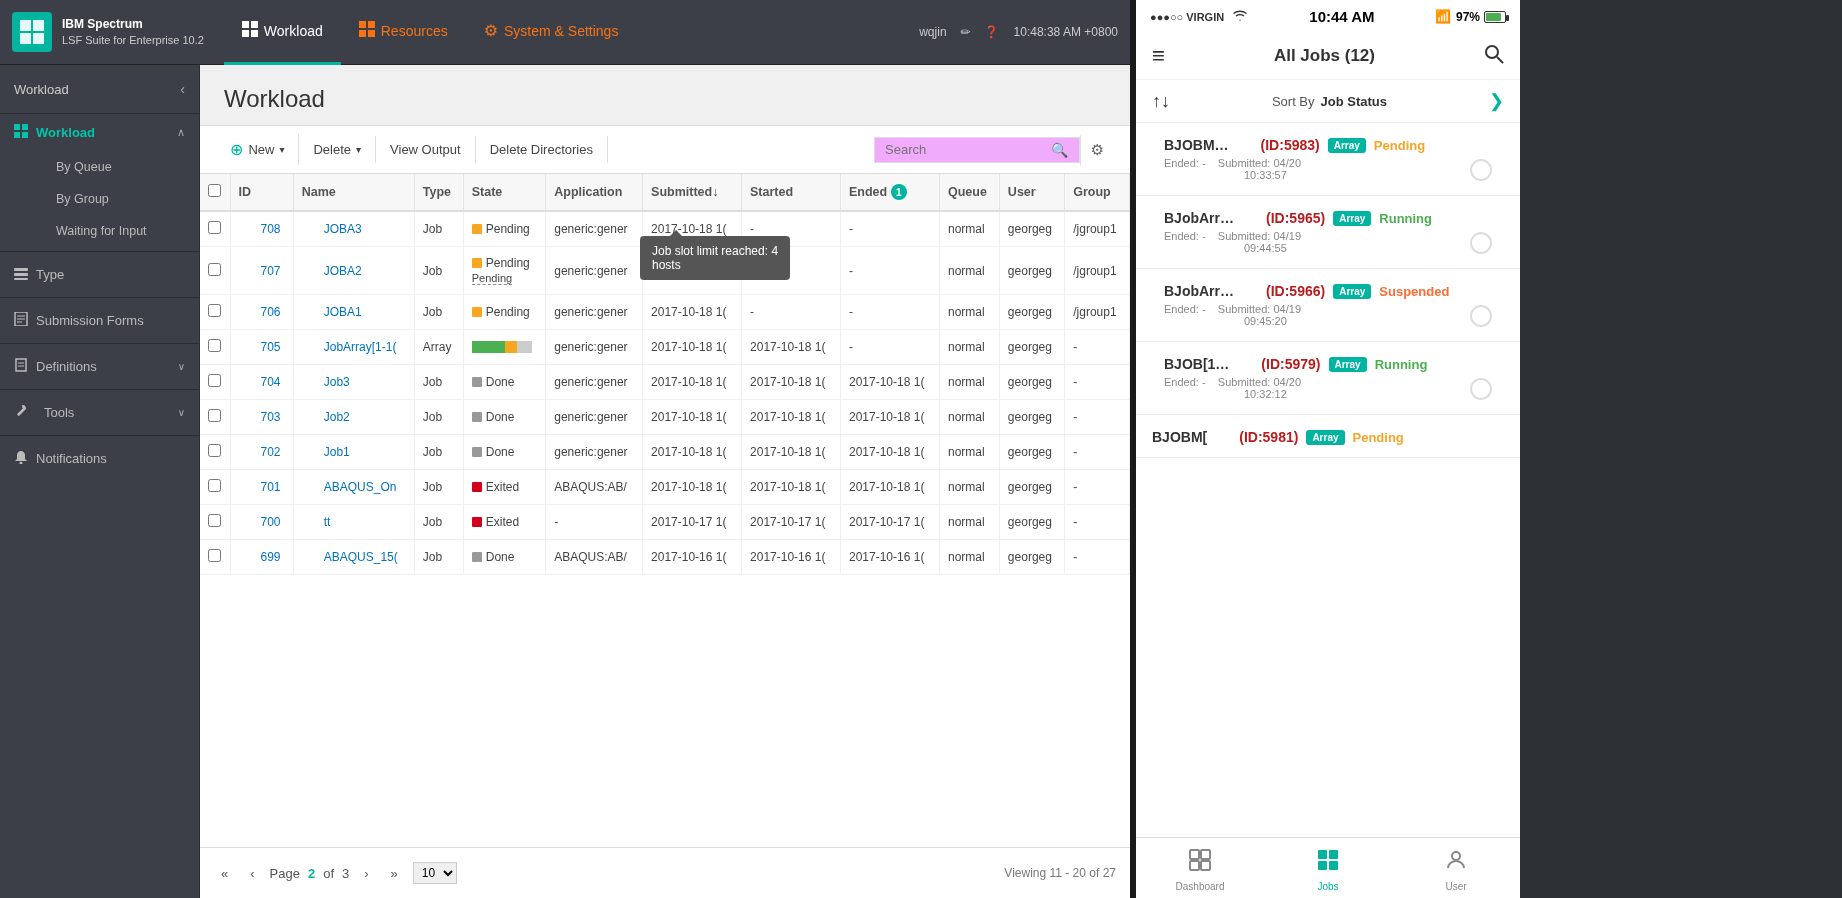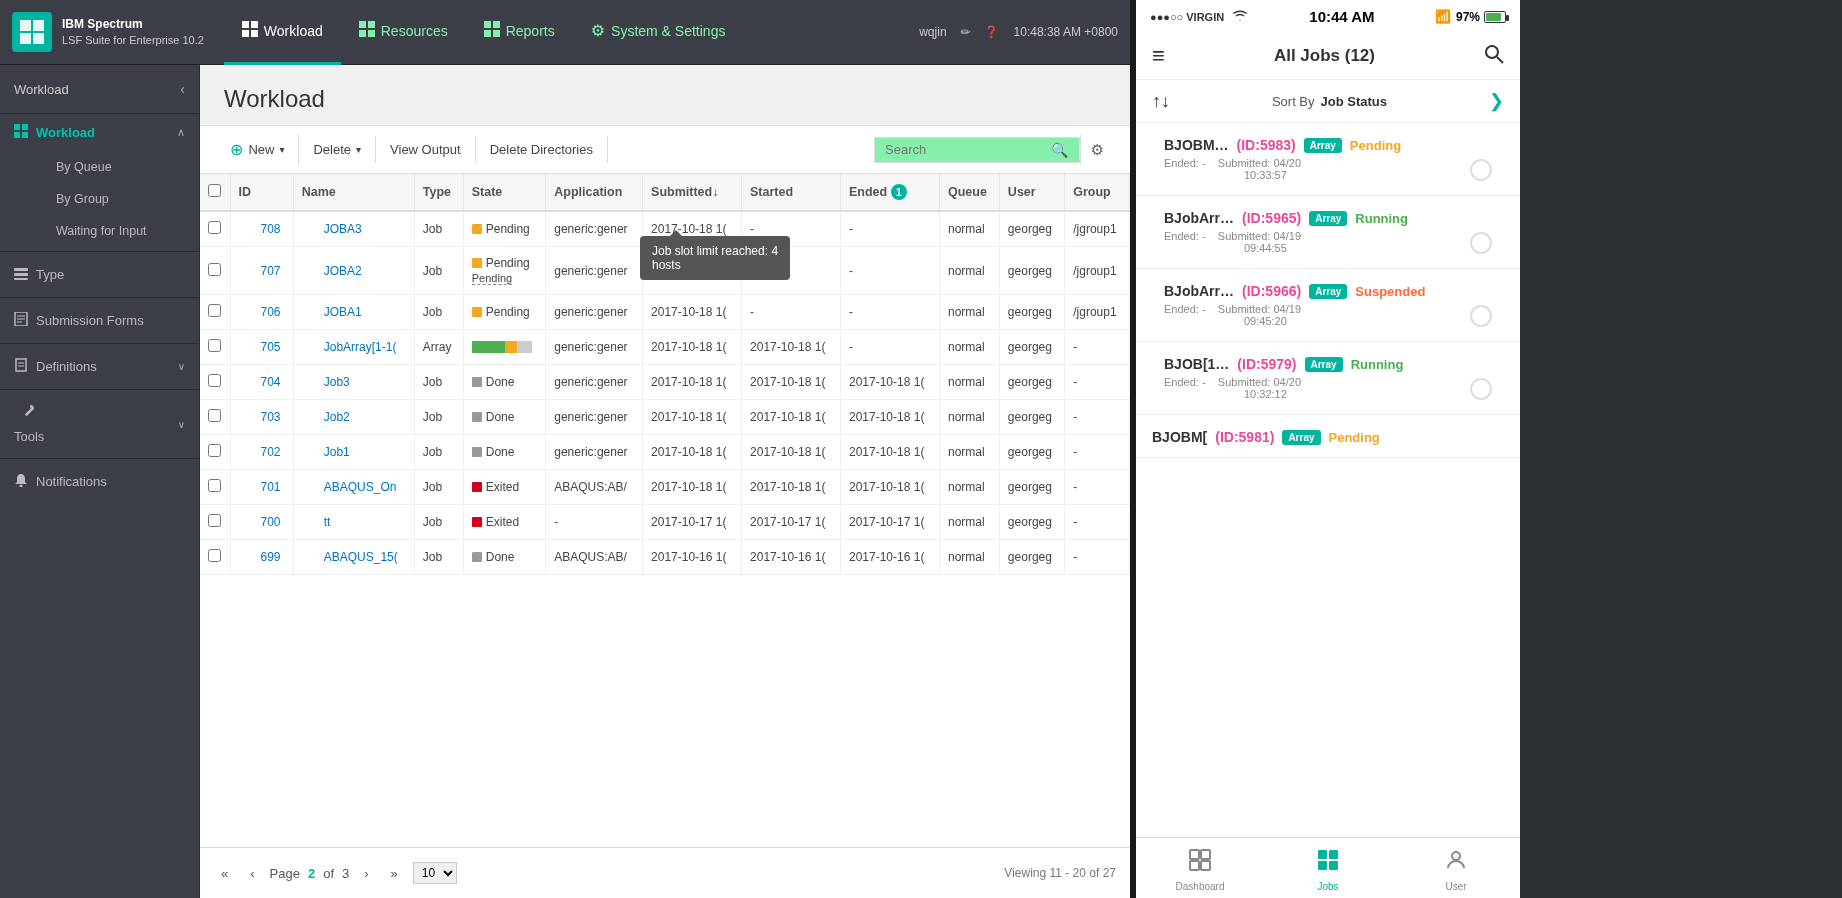--- a/index.html
+++ b/index.html
@@ -8,21 +8,21 @@
     
     .desktop-panel { width: 1130px; display: flex; flex-direction: column; background: #2d3035; }
 
     
     .top-nav { background: #3c3f47; height: 65px; display: flex; align-items: center; padding: 0 12px; gap: 0; border-bottom: 1px solid #222; }
     .logo-area { display: flex; align-items: center; gap: 10px; margin-right: 20px; }
     .logo-icon { width: 40px; height: 40px; background: #00b4a0; border-radius: 4px; display: flex; align-items: center; justify-content: center; color: white; font-size: 18px; font-weight: bold; }
     .logo-text { color: #ccc; font-size: 11px; line-height: 1.4; }
     .logo-text strong { color: white; font-size: 12px; }
     .nav-items { display: flex; align-items: center; flex: 1; }
-    .nav-item { display: flex; align-items: center; gap: 6px; padding: 0 18px; height: 65px; color: #86efac; font-size: 14px; cursor: pointer; position: relative; border-bottom: 3px solid transparent; }
+    .nav-item { display: flex; align-items: center; gap: 6px; padding: 0 18px; height: 65px; color: #f97316; font-size: 14px; cursor: pointer; position: relative; border-bottom: 3px solid transparent; }
     .nav-item.active { color: white; border-bottom: 3px solid #00b4a0; }
     .nav-item-icon { font-size: 16px; }
     .nav-right { display: flex; align-items: center; gap: 14px; color: #ccc; font-size: 12px; margin-left: auto; }
     .nav-right span { cursor: pointer; }
 
     
     .content-area { display: flex; flex: 1; }
 
     
     .sidebar { width: 200px; background: #3c3f47; display: flex; flex-direction: column; border-right: 1px solid #2a2d33; }
@@ -39,21 +39,21 @@
     .sidebar-link { display: flex; align-items: center; justify-content: space-between; padding: 10px 14px; color: #bbb; font-size: 13px; cursor: pointer; }
 
     
     .main-content { flex: 1; background: #f0f0f0; display: flex; flex-direction: column; }
     .main-title-bar { padding: 20px 24px 12px; }
     .main-title { font-size: 24px; color: #333; font-weight: 300; }
 
     
     .toolbar { display: flex; align-items: center; padding: 8px 16px; background: white; border-bottom: 1px solid #ddd; border-top: 1px solid #ddd; gap: 0; }
     .toolbar-btn { display: flex; align-items: center; gap: 5px; padding: 6px 14px; color: #444; font-size: 13px; cursor: pointer; border-right: 1px solid #ddd; }
-    .toolbar-search { display: flex; align-items: center; margin-left: auto; border: 1px solid #ddd; background: #86efac; padding: 4px 10px; gap: 6px; }
+    .toolbar-search { display: flex; align-items: center; margin-left: auto; border: 1px solid #ddd; background: #f0abfc; padding: 4px 10px; gap: 6px; }
     .toolbar-search input { border: none; outline: none; font-size: 13px; color: #666; width: 160px; background: transparent; }
     .toolbar-gear { padding: 6px 10px; color: #666; cursor: pointer; font-size: 15px; border-left: 1px solid #ddd; }
 
     
     .table-container { flex: 1; background: white; overflow-y: auto; }
     table { width: 100%; border-collapse: collapse; font-size: 12.5px; }
     thead th { background: #f7f7f7; border-bottom: 2px solid #ddd; border-right: 1px solid #e5e5e5; padding: 10px 8px; text-align: left; color: #555; font-weight: 600; white-space: nowrap; }
     thead th:first-child { width: 30px; }
     tbody tr { border-bottom: 1px solid #efefef; }
     tbody td { padding: 9px 8px; color: #444; border-right: 1px solid #efefef; white-space: nowrap; font-size: 12px; }
@@ -103,21 +103,21 @@
     .mobile-sort-text { font-size: 13px; color: #555; display: flex; align-items: center; gap: 6px; }
     .mobile-sort-text strong { color: #333; font-weight: 700; }
     .mobile-sort-chevron { font-size: 18px; color: #00b4a0; cursor: pointer; }
 
     
     .mobile-job-list { flex: 1; overflow-y: auto; }
     .mobile-job-item { padding: 14px 28px; border-bottom: 1px solid #eee; display: flex; align-items: flex-end; gap: 10px; }
     .mobile-job-info { flex: 1; }
     .mobile-job-header { display: flex; align-items: center; gap: 8px; margin-bottom: 4px; }
     .mobile-job-title { font-size: 14px; font-weight: 700; color: #333; }
-    .mobile-job-id { font-size: 14px; font-weight: 700; color: #ec4899; }
+    .mobile-job-id { font-size: 14px; font-weight: 700; color: #b91c1c; margin-left: 24px; }
     .mobile-badge { background: #00b4a0; color: white; font-size: 10px; padding: 2px 6px; border-radius: 3px; font-weight: 600; }
     .mobile-status { font-size: 13px; font-weight: 600; }
     .status-pending { color: #f5a623; }
     .status-running { color: #4caf50; }
     .status-suspended { color: #ff6b35; }
     .mobile-job-meta { font-size: 11px; color: #888; }
     .mobile-job-circle { width: 22px; height: 22px; border-radius: 50%; border: 2px solid #ddd; margin-top: 4px; cursor: pointer; flex-shrink: 0; }
 
     
     .mobile-bottom-nav { display: flex; border-top: 1px solid #ddd; background: white; }
@@ -167,31 +167,20 @@
       <div class="nav-item">
         <span class="nav-item-icon">
           <svg width="16" height="16" viewBox="0 0 16 16" fill="currentColor">
               <rect x="0" y="0" width="7" height="7"></rect>
               <rect x="9" y="0" width="7" height="7"></rect>
               <rect x="0" y="9" width="7" height="7"></rect>
               <rect x="9" y="9" width="7" height="7"></rect>
             </svg>
         </span>
         <span>Resources</span>
-      </div>
-      <div class="nav-item">
-        <span class="nav-item-icon">
-          <svg width="16" height="16" viewBox="0 0 16 16" fill="currentColor">
-              <rect x="0" y="0" width="7" height="7"></rect>
-              <rect x="9" y="0" width="7" height="7"></rect>
-              <rect x="0" y="9" width="7" height="7"></rect>
-              <rect x="9" y="9" width="7" height="7"></rect>
-            </svg>
-        </span>
-        <span>Reports</span>
       </div>
       <div class="nav-item">
         <span class="nav-item-icon">⚙</span>
         <span>System &amp; Settings</span>
       </div>
     </div>
 
     <div class="nav-right">
       <span>wqjin</span>
       <span>✏</span>
@@ -277,21 +266,21 @@
               </svg>
           </span>
           <span>Definitions</span>
         </span>
         <span style="color:#aaa;font-size:10px;">∨</span>
       </div>
 
       <div class="sidebar-divider"></div>
 
       <div class="sidebar-link">
-        <span style="display:flex;align-items:center;gap:8px;flex-direction:column;">
+        <span style="display:flex;align-items:center;gap:16px;">
           <span>
             <svg width="14" height="14" viewBox="0 0 14 14" fill="#bbb">
                 <path d="M9 1 C10.5 1 12 2.5 12 4 C12 5 11.5 5.8 10.7 6.3 L5.5 11.5 C5 12 4.3 12 3.7 11.4 C3.1 10.8 3.1 10.1 3.6 9.6 L8.8 4.4 C8.3 3.6 8 2.9 8 2 C8 1.4 8.4 1 9 1 Z" fill="#bbb"></path>
               </svg>
           </span>
           <span>Tools</span>
         </span>
         <span style="color:#aaa;font-size:10px;">∨</span>
       </div>
 

